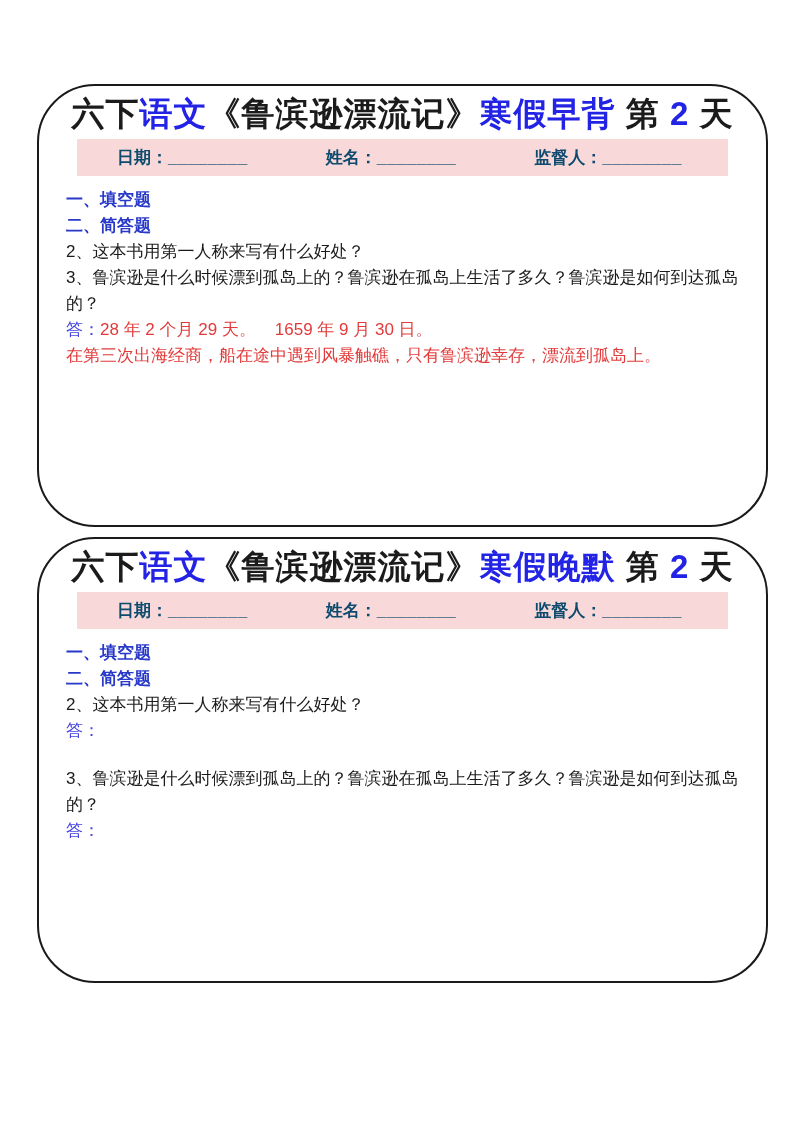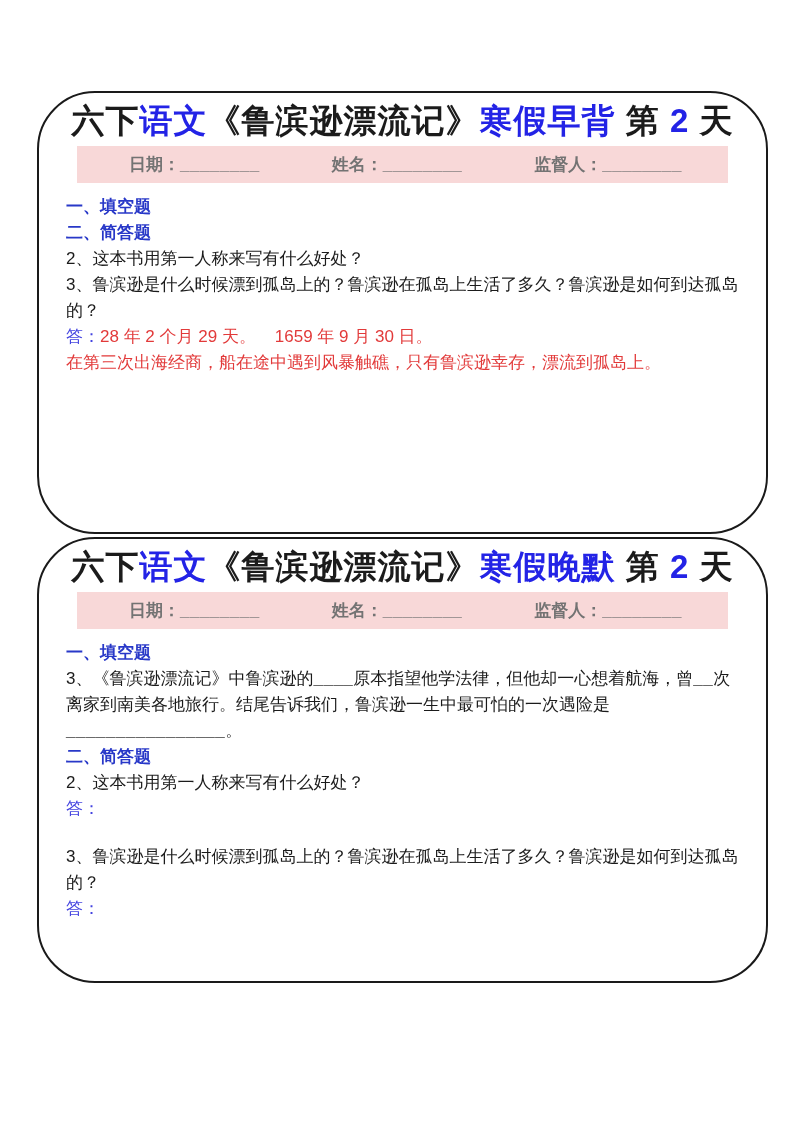--- a/index.html
+++ b/index.html
@@ -10,31 +10,31 @@
   html,body{margin:0;padding:0;}
   body{
     width:793px;height:1122px;background:#ffffff;overflow:hidden;
     font-family:"Liberation Sans","DejaVu Sans",sans-serif;color:var(--ink);
   }
   .page{position:relative;width:793px;height:1122px;background:#ffffff;}
   .card{
     position:absolute;left:37px;width:731px;background:#ffffff;
     border:2px solid var(--border);border-radius:58px;
   }
-  .card.card-1{top:91px;height:443px;}
+  .card.card-1{top:84px;height:443px;}
   .card.card-2{top:537px;height:446px;}
   .title{
     margin:7px 26px 0;text-align:center;font-size:33px;line-height:42px;
     font-weight:700;letter-spacing:1px;white-space:pre-wrap;color:#111;
   }
   .title .seg-tb{color:var(--title-blue);}
   .info-bar{
     margin:4px 38px 0;height:37px;background:var(--header-bg);
     display:flex;align-items:center;justify-content:space-between;
-    padding:0 46px 0 52px;font-size:17px;font-weight:700;color:#737373;
+    padding:0 46px 0 40px;font-size:17px;font-weight:700;color:#0c4a6e;
   }
   .info-field{white-space:pre;}
   .info-field .f-blank{letter-spacing:0.5px;}
   .content{
     margin:11px 27px 0;font-size:17px;line-height:26px;color:var(--ink);
   }
   .line{margin:0;white-space:pre-wrap;}
   .line.heading{color:var(--heading-blue);font-weight:700;}
   .line.spacer{height:22px;}
   .seg-k{color:var(--ink);}
@@ -68,21 +68,20 @@
 
   <section class="card card-2">
     <h1 class="title"><span class="seg-k">六下</span><span class="seg-tb">语文</span><span class="seg-k">《鲁滨逊漂流记》</span><span class="seg-tb">寒假晚默</span><span class="seg-k"> 第 </span><span class="seg-tb">2</span><span class="seg-k"> 天</span></h1>
     <div class="info-bar">
         <span class="info-field"><span class="f-label">日期：</span><span class="f-blank">________</span></span>
         <span class="info-field"><span class="f-label">姓名：</span><span class="f-blank">________</span></span>
         <span class="info-field"><span class="f-label">监督人：</span><span class="f-blank">________</span></span>
       </div>
     <div class="content">
         <p class="line heading"><span class="seg-h">一、填空题</span></p>
-        <p class="line para"><span class="seg-k">3、《鲁滨逊漂流记》中鲁滨逊的</span><span class="seg-u">____</span><span class="seg-k">原本指望他学法律，但他却一心想着航海，曾</span><span class="seg-u">__</span><span class="seg-k">次离家到南美各地旅行。结尾告诉我们，鲁滨逊一生中最可怕的一次遇险是</span><span class="seg-u">________________</span><span class="seg-k">。</span></p>
         <p class="line heading"><span class="seg-h">二、简答题</span></p>
         <p class="line para"><span class="seg-k">2、这本书用第一人称来写有什么好处？</span></p>
         <p class="line para"><span class="seg-b">答：</span></p>
         <p class="line spacer"></p>
         <p class="line para"><span class="seg-k">3、鲁滨逊是什么时候漂到孤岛上的？鲁滨逊在孤岛上生活了多久？鲁滨逊是如何到达孤岛的？</span></p>
         <p class="line para"><span class="seg-b">答：</span></p>
       </div>
   </section>
 
 </div>

